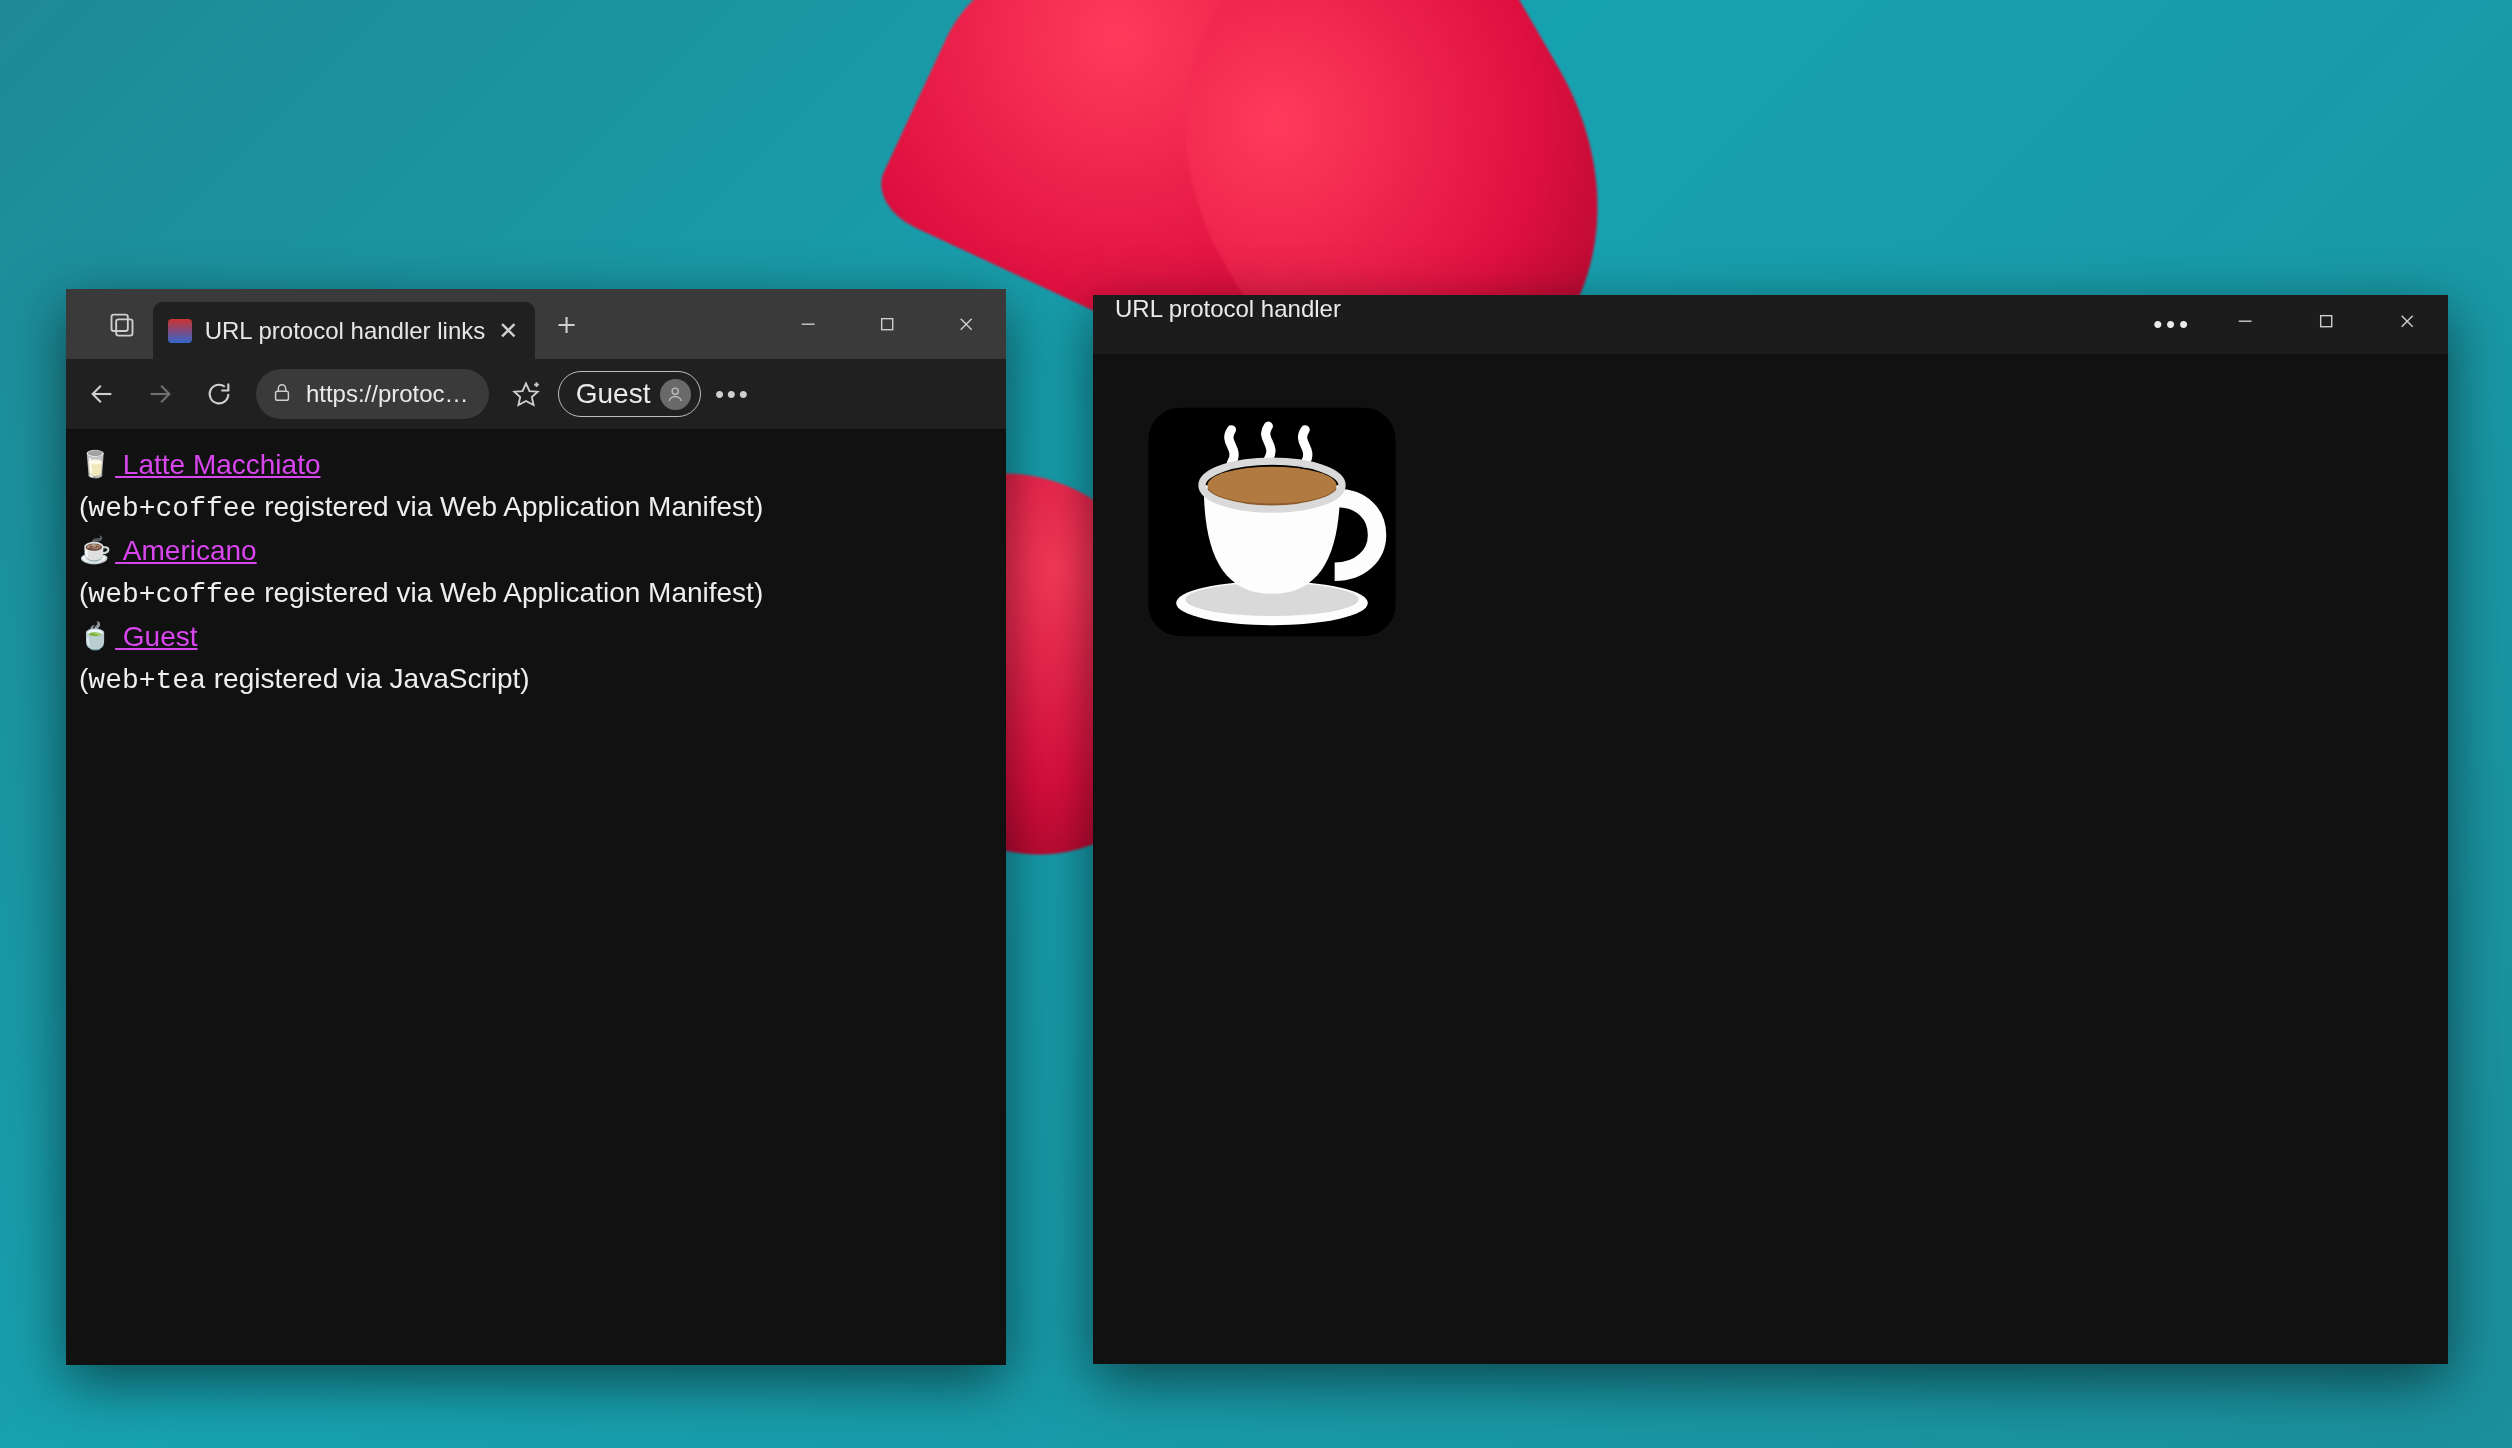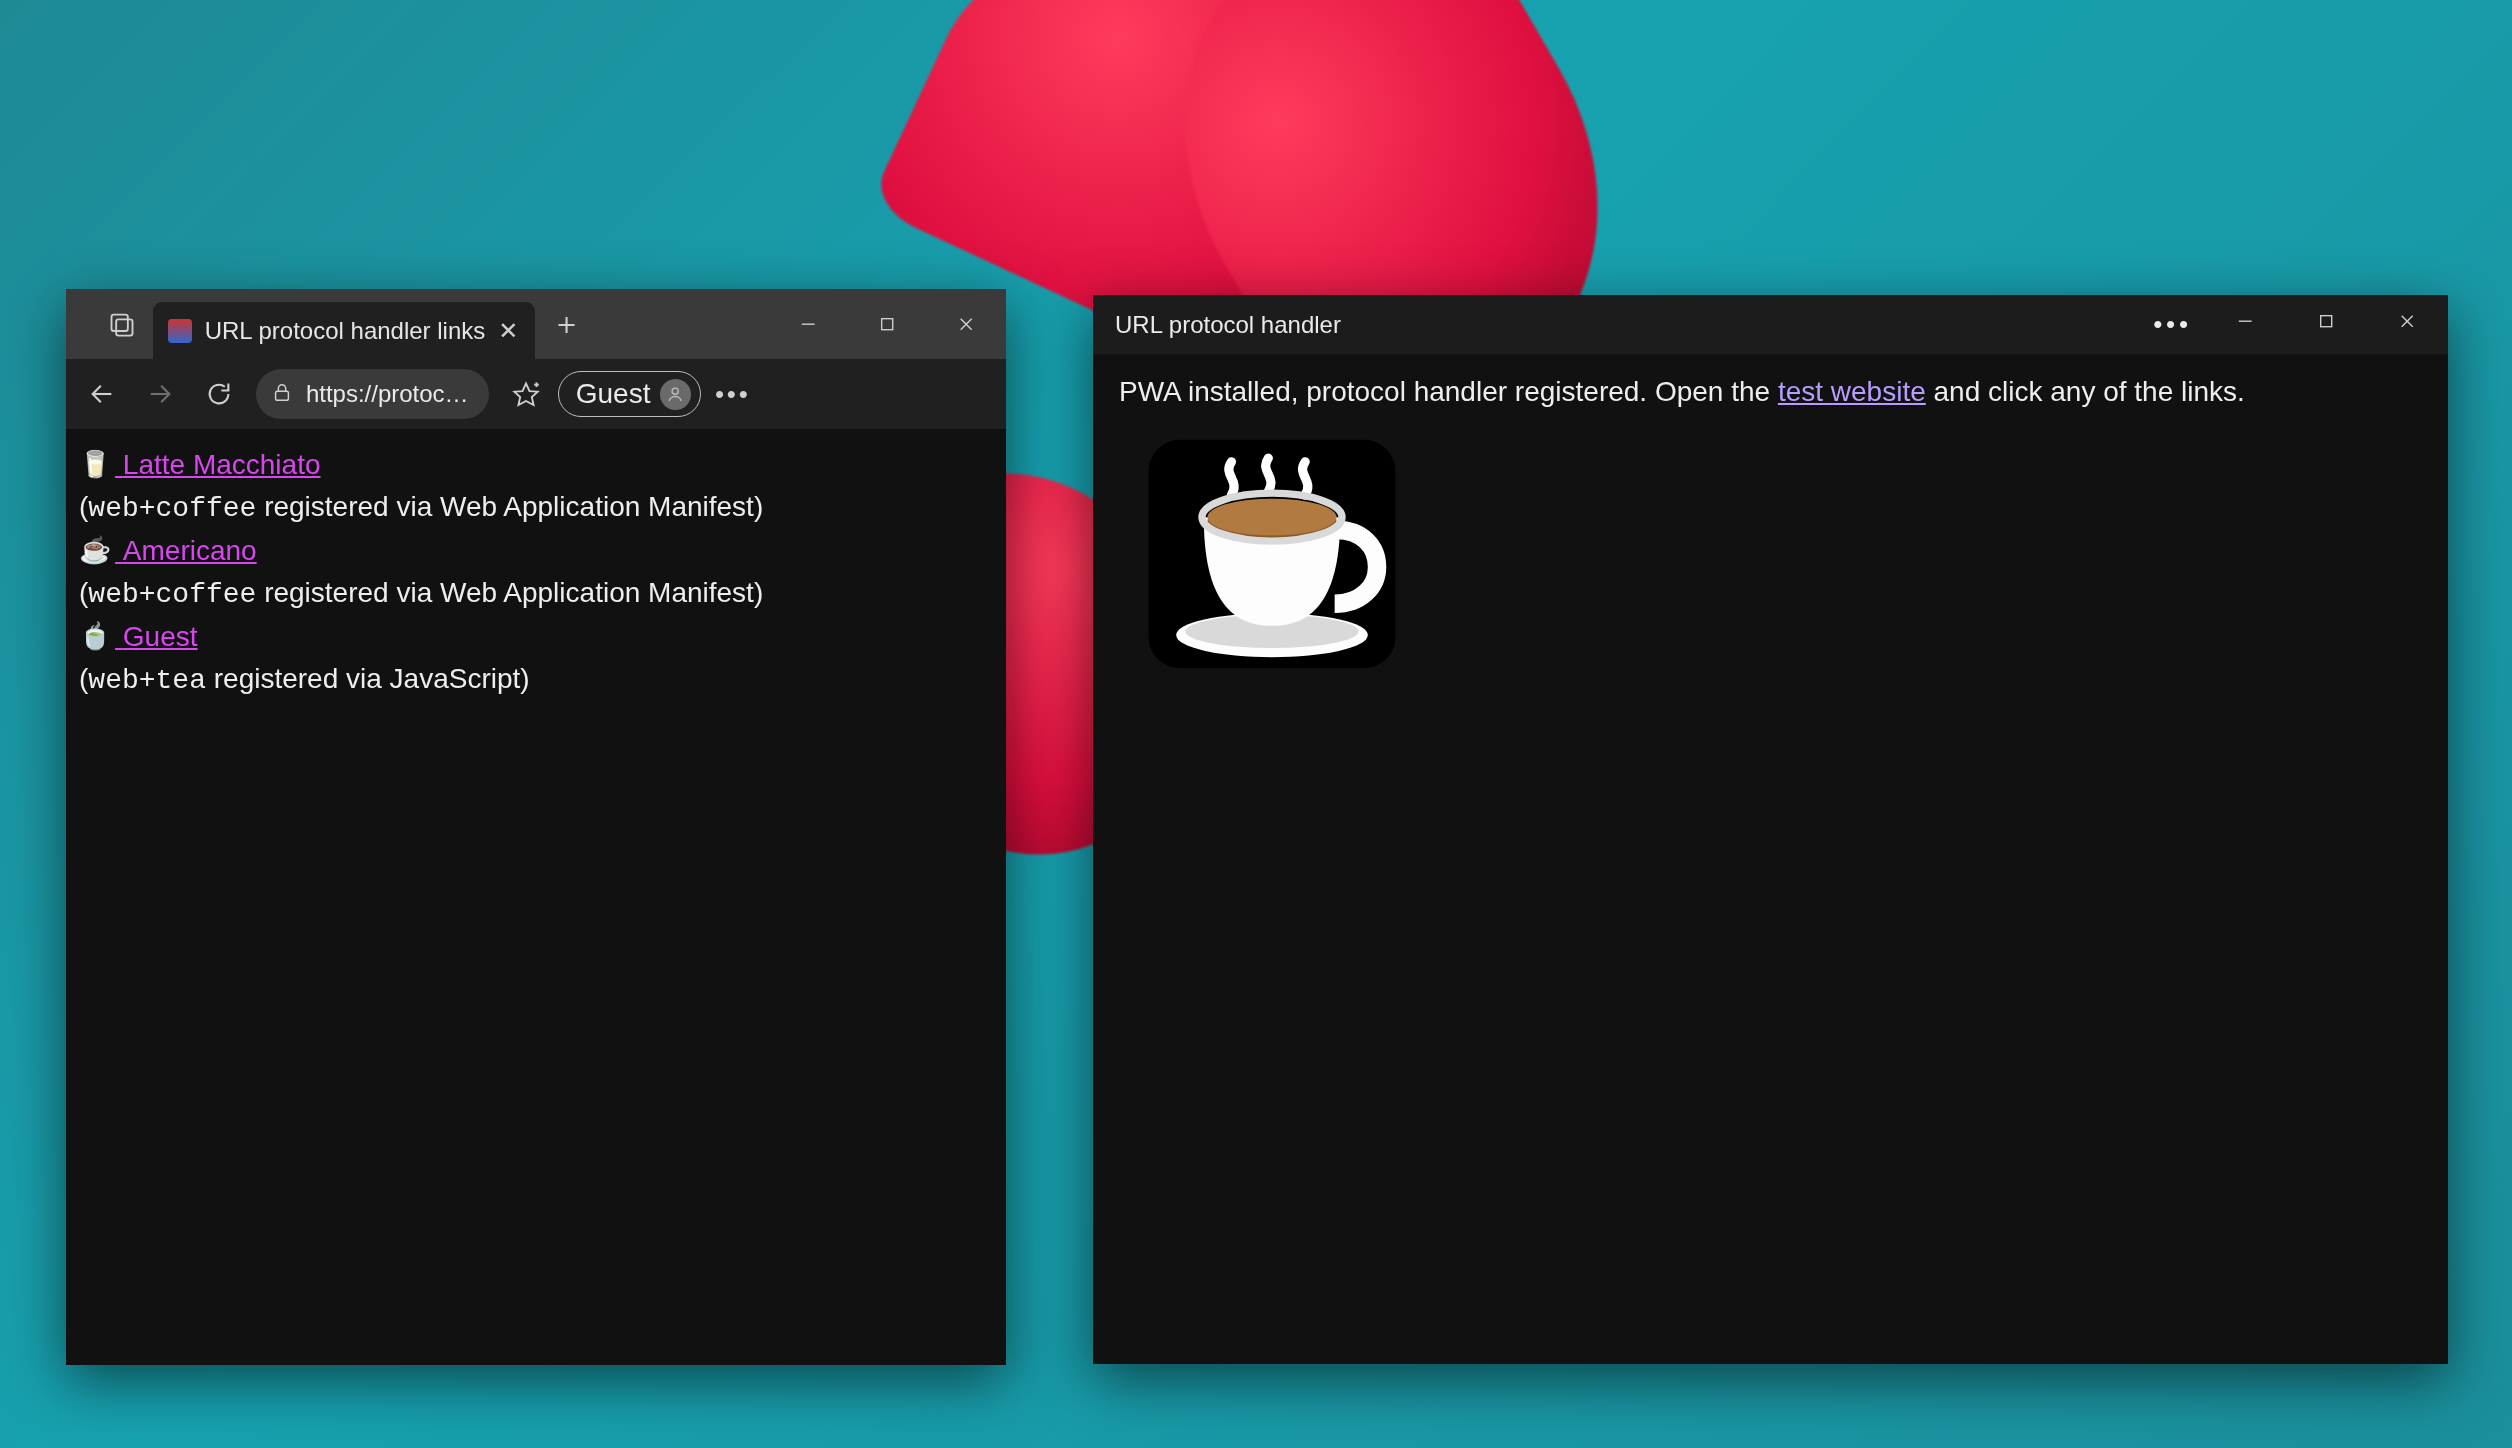--- a/index.html
+++ b/index.html
@@ -32,21 +32,21 @@
   .addr-text{color:#eaeaea;font-size:24px;}
   .guest{display:flex;align-items:center;gap:9.2px;border:1.8px solid #bdbdbd;border-radius:28px;height:44px;padding:0 9.2px 0 16.6px;color:#eaeaea;font-size:28px;}
   .guest .avatar{width:31px;height:31px;border-radius:50%;background:#6a6a6a;display:flex;align-items:center;justify-content:center;}
   .page{flex:1;background:#111;color:#eee;font-size:28px;padding:14.7px 13px;line-height:1.5;}
   .page a{color:#d946ef;text-decoration:underline;}
   .page .proto{font-family:Liberation Mono, monospace;font-size:28px;}
   .linkline{display:flex;align-items:center;gap:3.7px;}
   .emoji{font-size:26px;}
   
   .pwa{left:1093px;top:295px;width:1355px;height:1069px;}
-  .pwa-titlebar{height:59px;display:flex;align-items:center;padding-left:22px;color:#eaeaea;font-size:24px;}
+  .pwa-titlebar{height:59px;display:flex;align-items:flex-start;padding-left:22px;color:#eaeaea;font-size:24px;}
   .pwa-titlebar .wincontrols{height:59px;}
   .pwa-titlebar .wc{width:81px;height:52px;}
   .pwa-more{width:65px;display:flex;align-items:center;justify-content:center;color:#eaeaea;font-size:26px;letter-spacing:3.7px;}
   .pwa-body{flex:1;background:#111;color:#eee;padding:22px 26px;font-size:28px;}
   .pwa-body a{color:#b89cff;text-decoration:underline;}
   .cup-wrap{margin:26px 0 31px 24px;}
   .btn{display:inline-block;background:#3c3c3c;color:#eaeaea;border:0.9px solid #6a6a6a;border-radius:3.7px;padding:5.5px 13px;font-size:26px;}
 </style>
 </head>
 <body>
@@ -173,23 +173,20 @@
           </div>
         <div class="wc">
             <svg viewBox="0 0 20 20" stroke="currentColor" stroke-width="1.5">
               <line x1="4" y1="4" x2="16" y2="16"></line>
               <line x1="16" y1="4" x2="4" y2="16"></line>
             </svg>
           </div>
       </div>
     </div>
     <div class="pwa-body">
-      <div>
-        <span>PWA installed, protocol handler registered. Open the </span><a href="#">test website</a><span> and click any of the links.</span>
-      </div>
       <div class="cup-wrap">
         <svg width="258" height="240" viewBox="0 0 280 260">
           <rect x="6" y="6" width="268" height="248" rx="34" fill="#000"></rect>
 
           <g stroke="#fff" stroke-width="10" fill="none" stroke-linecap="round">
             <path d="M96 30c-10 14 10 20 0 36"></path>
             <path d="M136 26c-10 14 10 20 0 36"></path>
             <path d="M176 30c-10 14 10 20 0 36"></path>
           </g>
 

